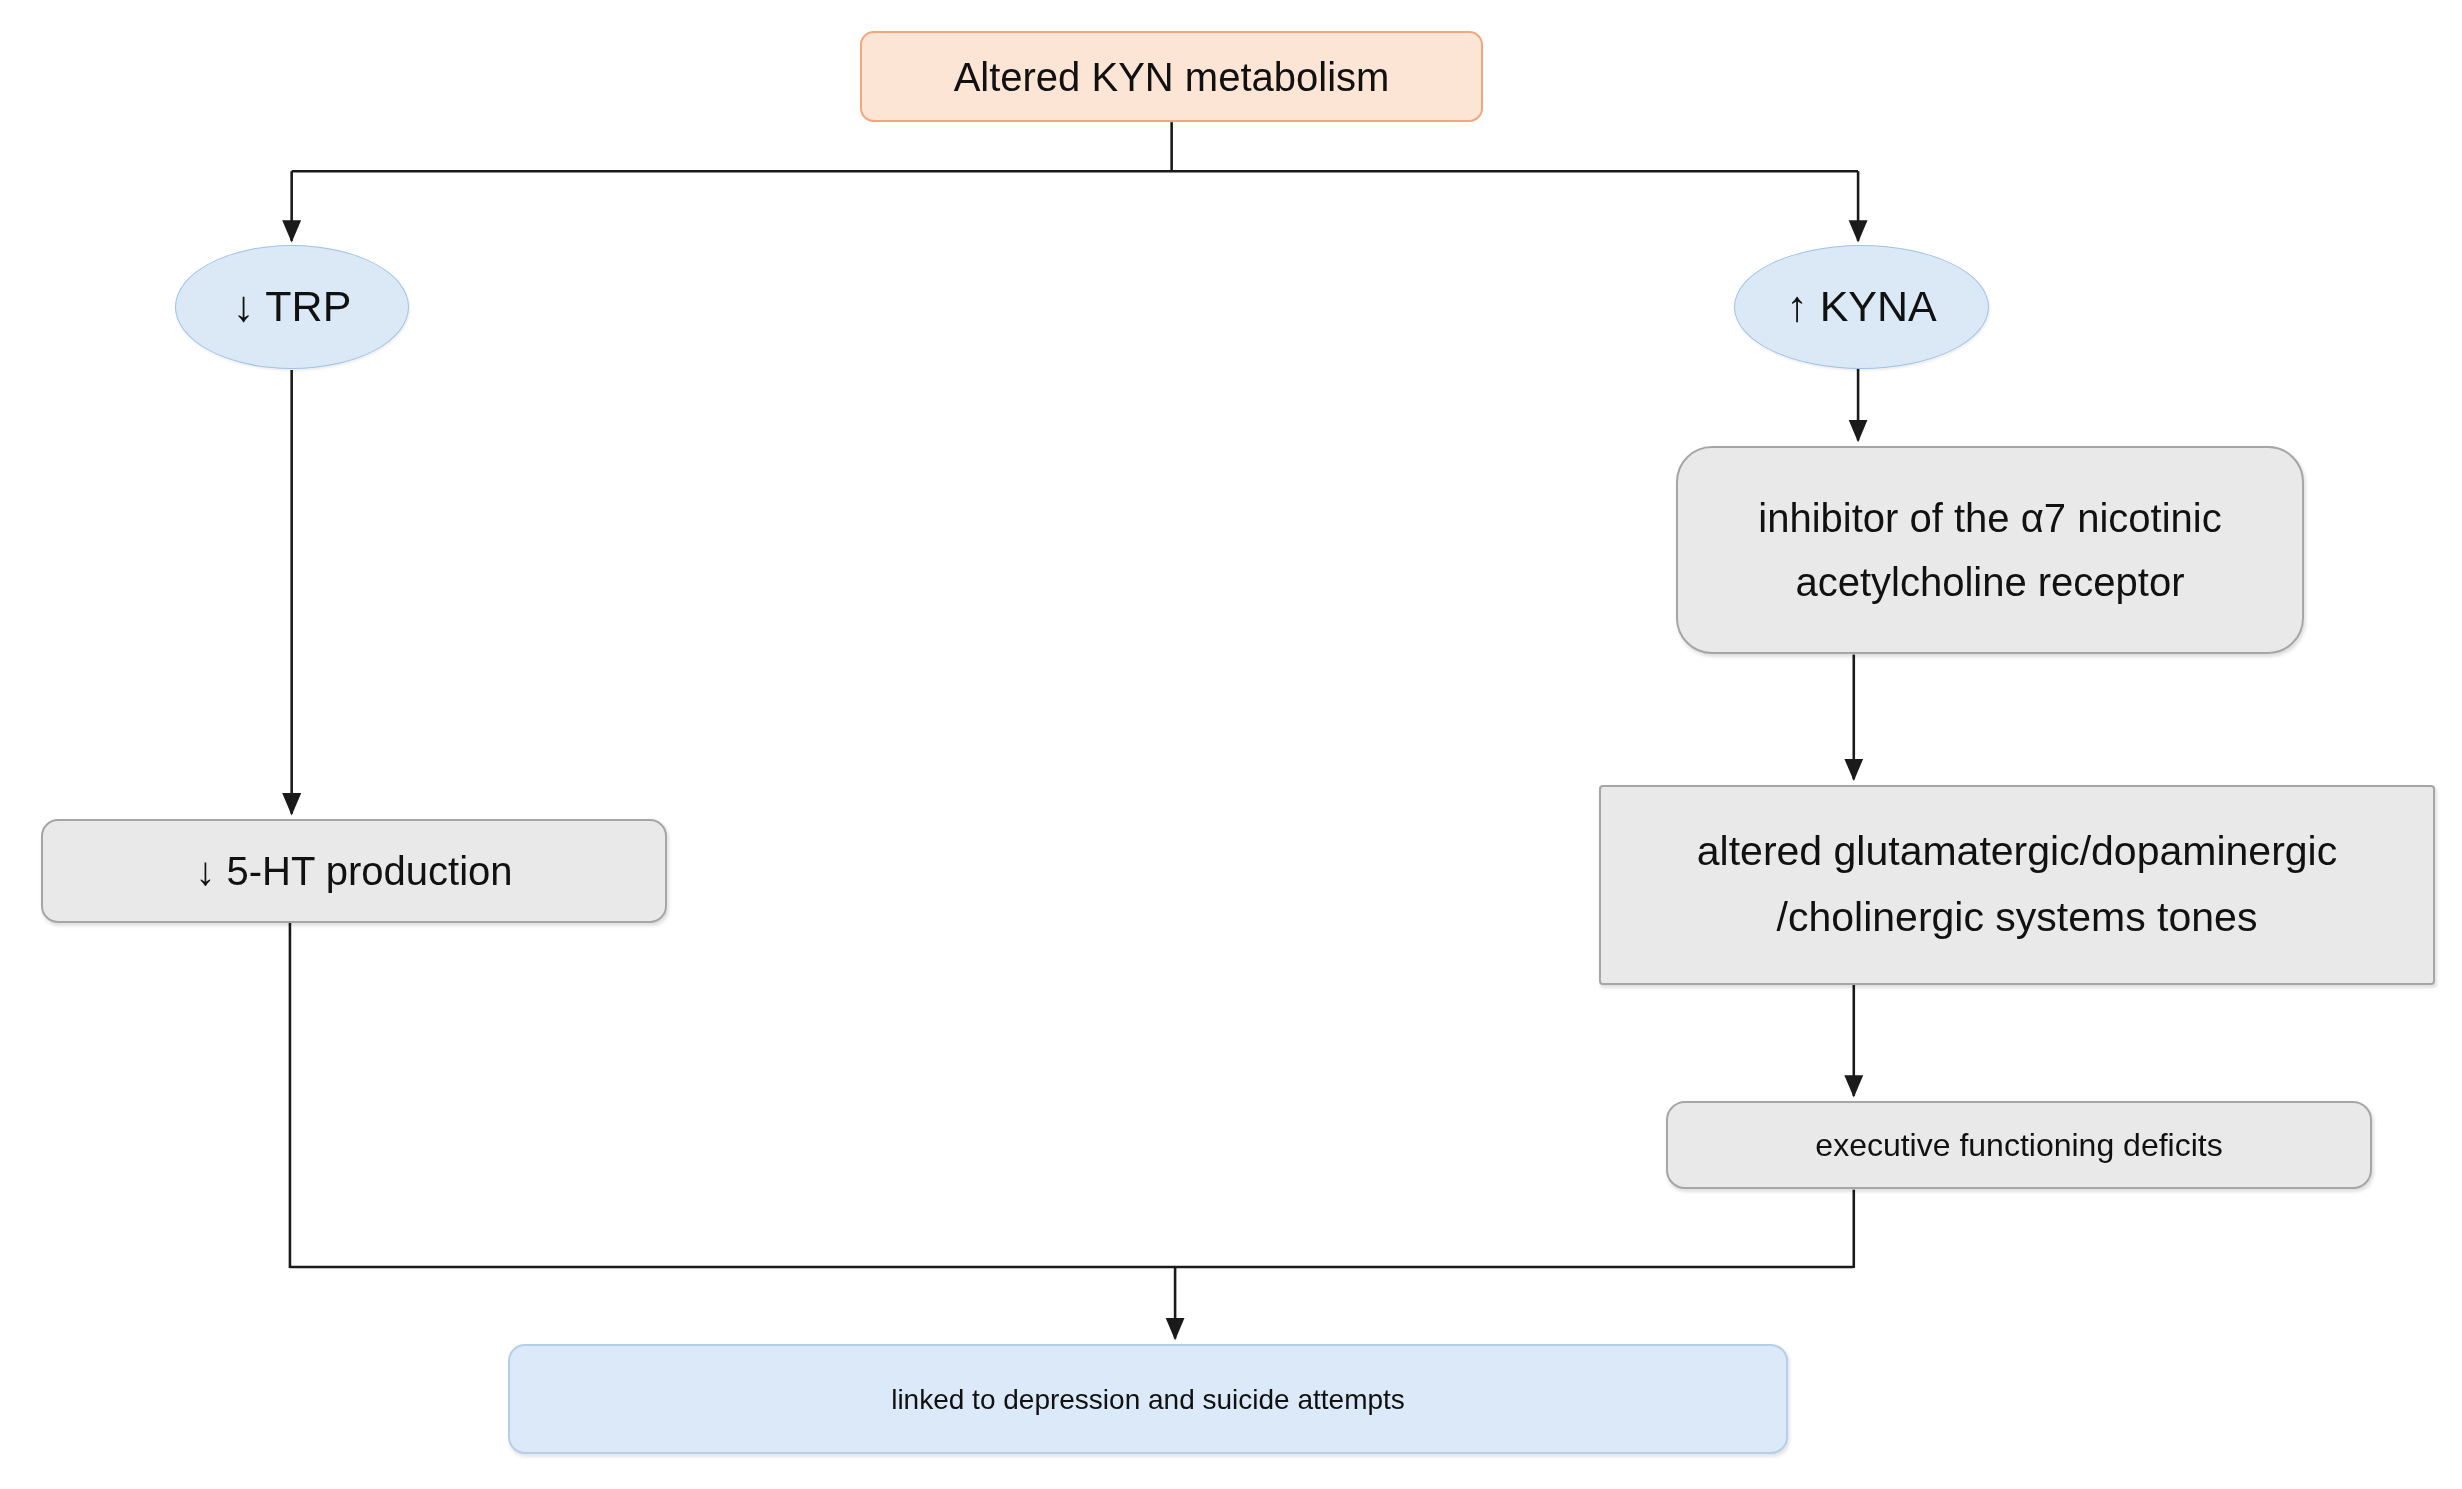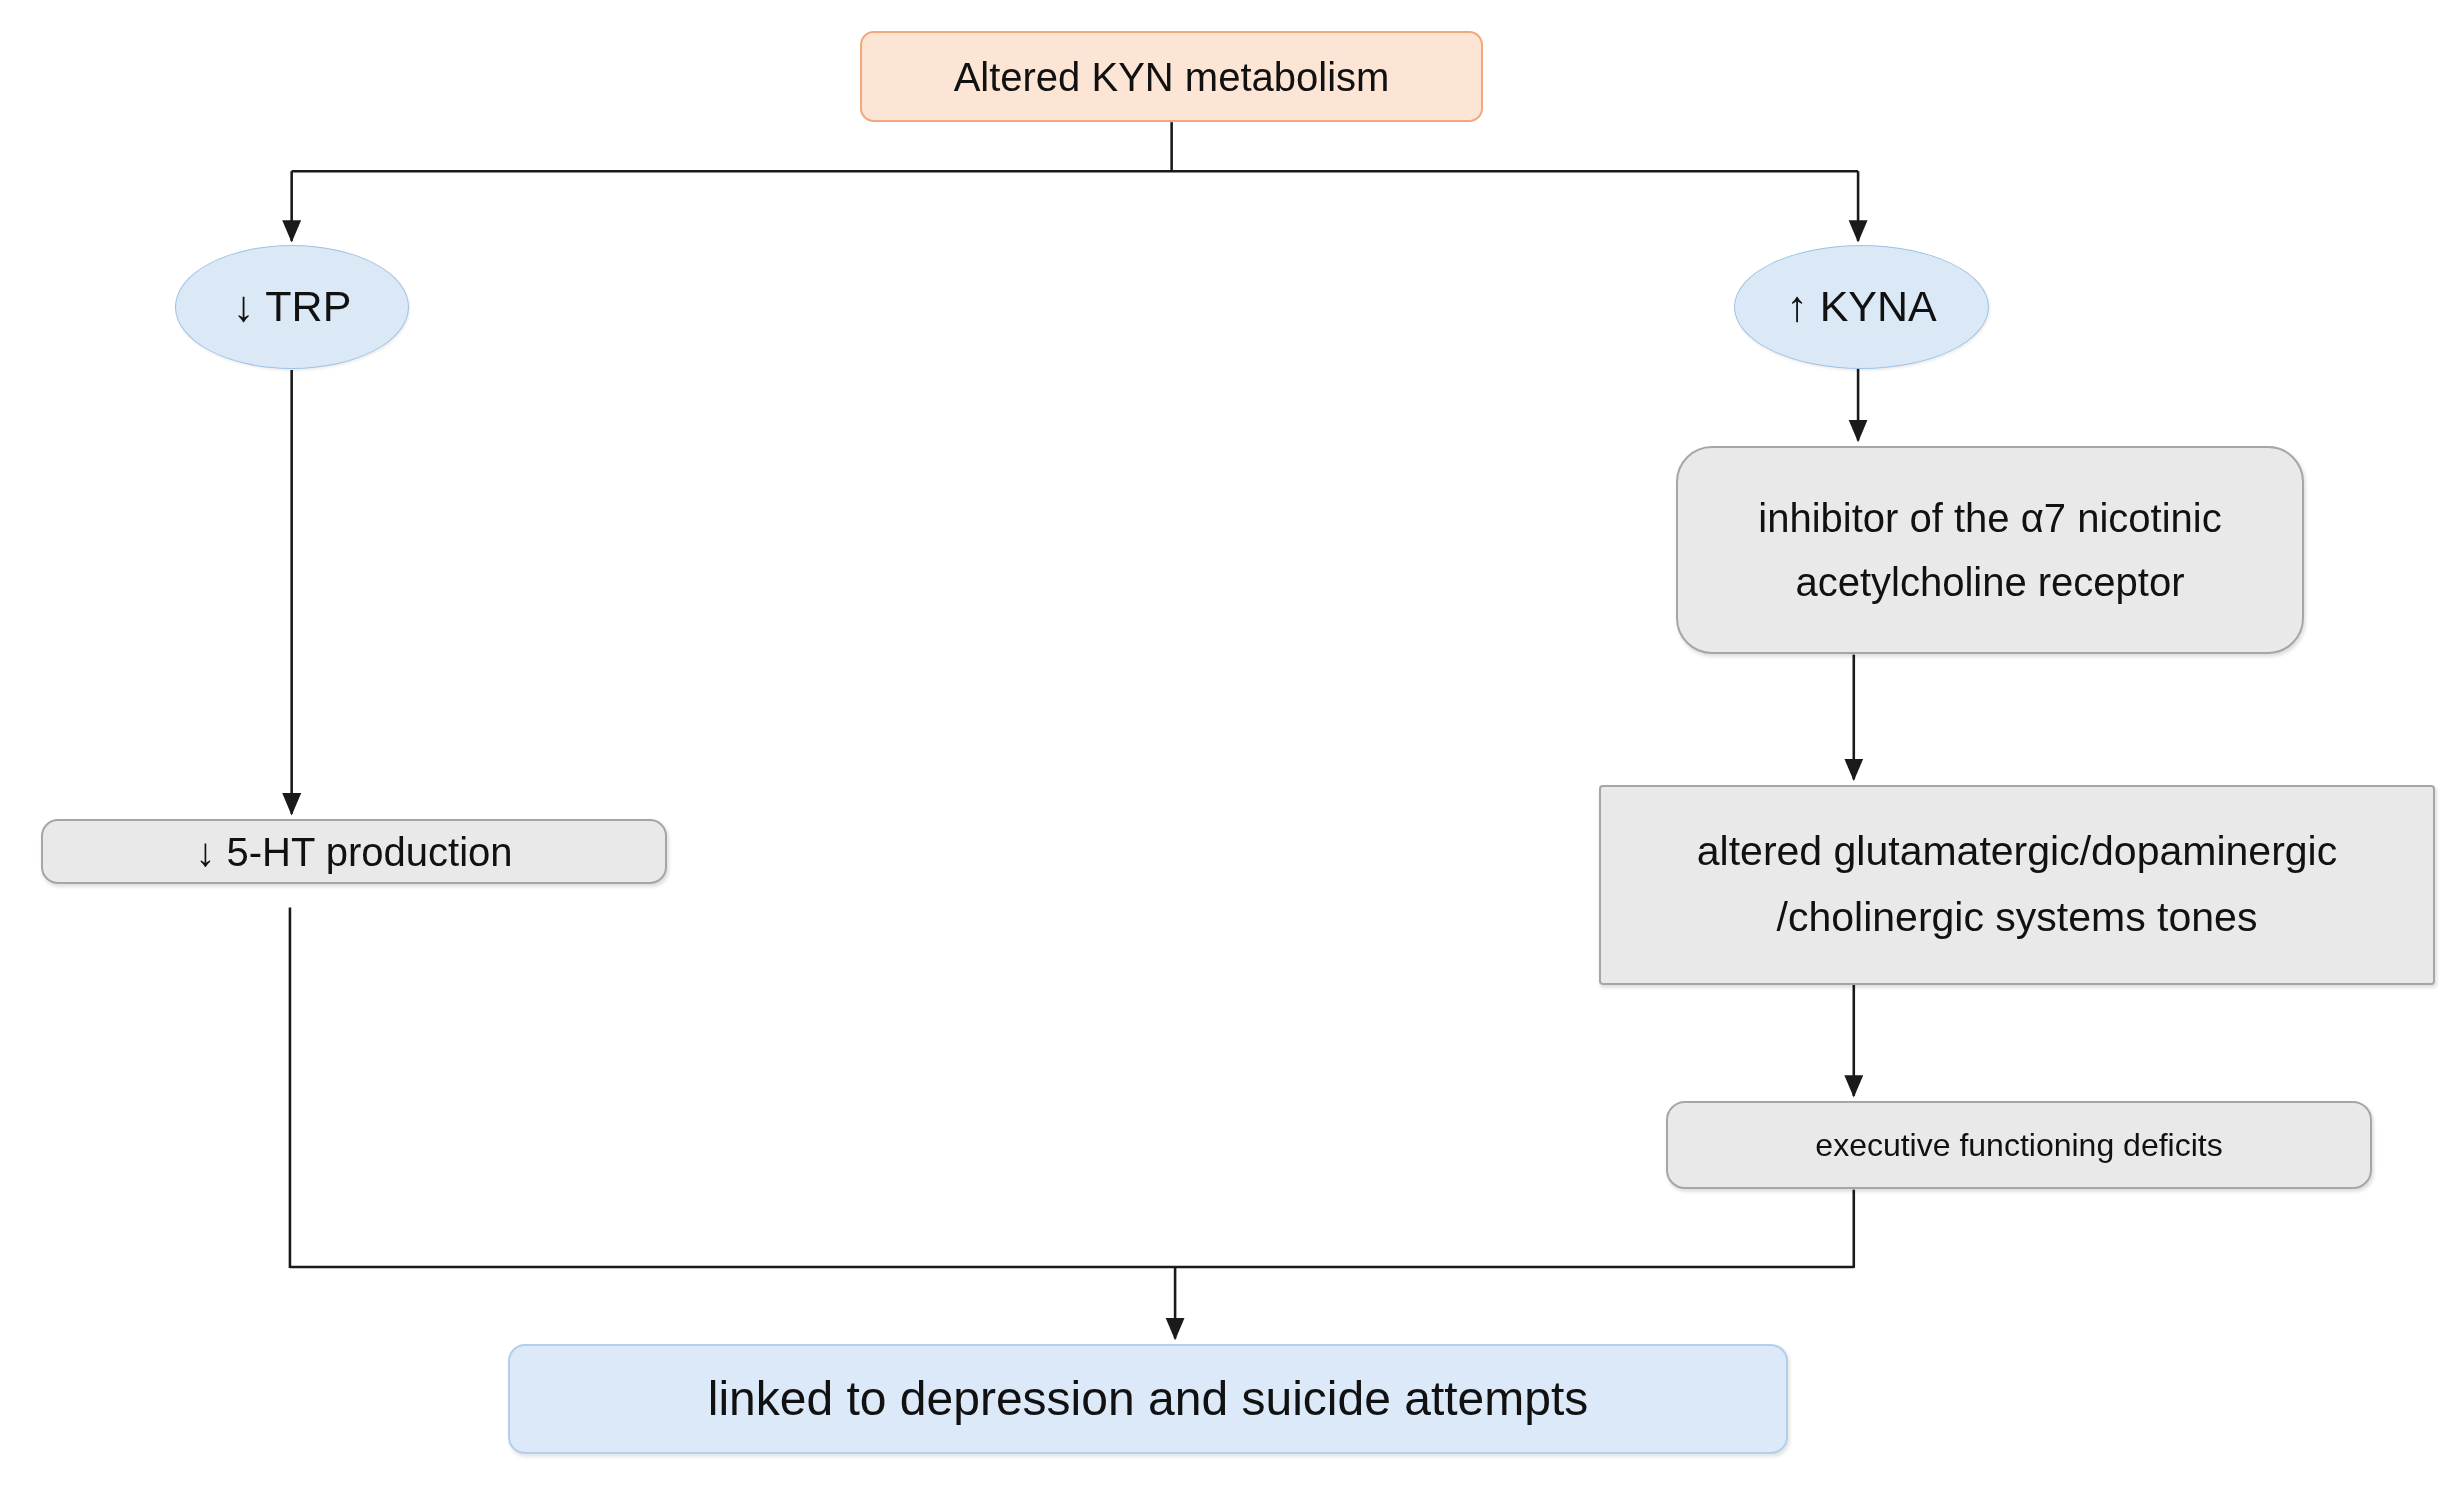--- a/index.html
+++ b/index.html
@@ -74,29 +74,29 @@
   }
   .node-systems {
     left: 1599px; top: 785px; width: 836px; height: 200px;
     border-radius: 4px; line-height: 1.6; font-size: 41px;
   }
   .node-executive {
     left: 1666px; top: 1101px; width: 706px; height: 88px;
     border-radius: 19px; font-size: 32px;
   }
   .node-serotonin {
-    left: 41px; top: 819px; width: 626px; height: 65px;
+    left: 41px; top: 819px; width: 626px; height: 104px;
     border-radius: 17px; font-size: 40px;
   }
   .node-outcome {
     left: 508px; top: 1344px; width: 1280px; height: 110px;
     background: var(--outcome-fill);
     border: 2.6px solid var(--outcome-border);
     border-radius: 17px;
-    font-size: 48px;
+    font-size: 28px;
     box-shadow: 1.7px 2.6px 3.4px rgba(0,0,0,0.10);
   }
   .cline {
     stroke: var(--line-color);
     stroke-width: 3;
     fill: none;
   }
 </style>
 </head>
 <body>

